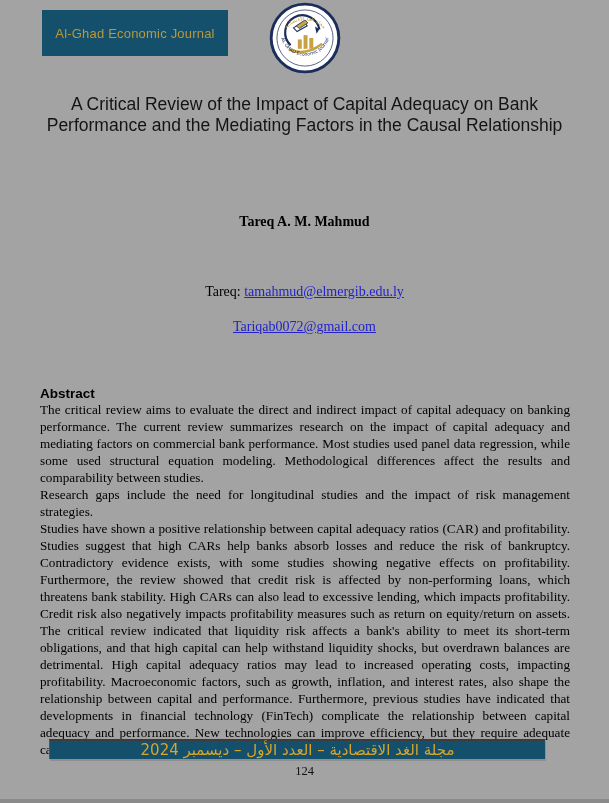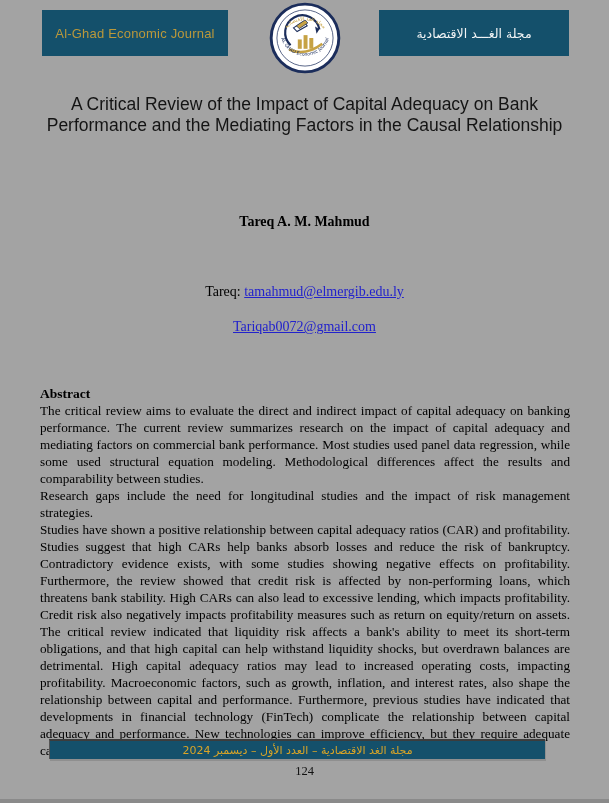--- a/index.html
+++ b/index.html
@@ -46,39 +46,39 @@
   .author{top:214px;font-weight:bold;}
   .affil{top:249px;}
   .email1{top:284px;}
   .email2{top:319px;}
   a.maillink{color:#2222CC;text-decoration:underline;cursor:pointer;}
   
   .abstract{
     position:absolute;top:386px;left:40px;width:530px;
   }
   .abstract h2{
-    margin:0;font-size:13.5px;font-weight:bold;font-family:Liberation Serif, serif;
+    margin:0;font-size:13.5px;font-weight:bold;font-family:Liberation Sans, sans-serif;
   }
   .abstract p{
     margin:0;font-size:13.2px;line-height:17px;
     text-align:justify;
   }
   
   .footer-bar{
     position:absolute;top:739px;left:49px;width:496px;height:20px;
     background:#14506B;
     border-top:2px solid #3c3c3c;
     border-left:1px solid #555;
     box-shadow:1px 2px 0 #8f8f8f;
     display:flex;align-items:center;justify-content:center;
     box-sizing:border-box;
   }
   .footer-bar span{
     font-family:"DejaVu Sans", sans-serif;
-    font-size:11px;color:#D9A427;
+    font-size:15px;color:#D9A427;
   }
   .page-num{
     position:absolute;top:764px;left:0;right:0;text-align:center;
     font-family:Liberation Serif, serif;
     font-size:12.5px;color:#111;
   }
   .bottom-edge{
     position:absolute;bottom:0;left:0;width:100%;height:4px;background:#8a8a8a;
   }
 </style>
@@ -113,23 +113,20 @@
       <polygon points="38,33 50,25 54,29 42,37" fill="#C6A244" stroke="#1B2D5B" stroke-width="1"></polygon>
       <text font-family="DejaVu Sans, sans-serif" font-size="7" fill="#C6A244">
         <textPath href="#arcTop" startOffset="50%" text-anchor="middle">مجلة الغد الاقتصادية</textPath>
       </text>
       <text font-family="DejaVu Sans, sans-serif" font-size="6.5" fill="#1B2D5B">
         <textPath href="#arcBottom" startOffset="50%" text-anchor="middle">AL GHAD Economic Journal</textPath>
       </text>
     </svg>
   </div>
 
-  <div class="hdr-box ar" dir="rtl">
-    <span>مجلة الغـــد الاقتصادية</span>
-  </div>
 
   <div class="title">
     <h1>A Critical Review of the Impact of Capital Adequacy on Bank Performance and the Mediating Factors in the Causal Relationship</h1>
   </div>
 
   <div class="centerline author">Tareq A. M. Mahmud</div>
   <div class="centerline email1"><span>Tareq: </span><a class="maillink">tamahmud@elmergib.edu.ly</a></div>
   <div class="centerline email2"><a class="maillink">Tariqab0072@gmail.com</a></div>
 
   <div class="abstract">

